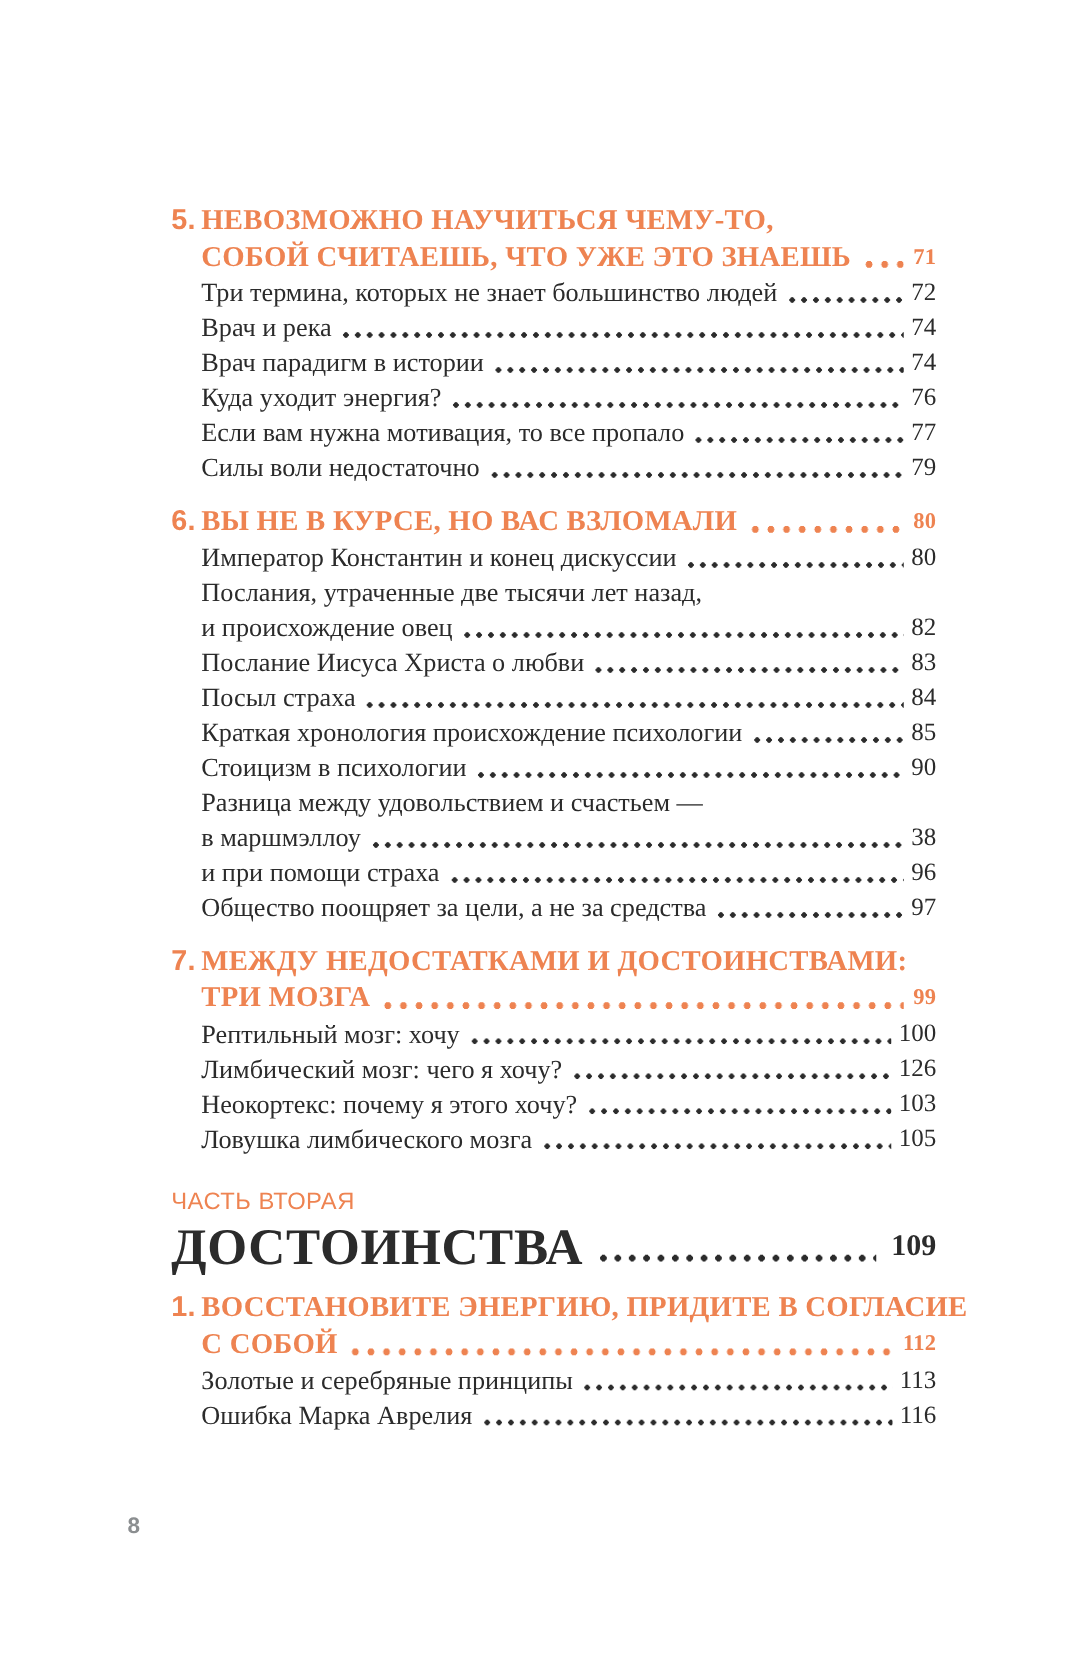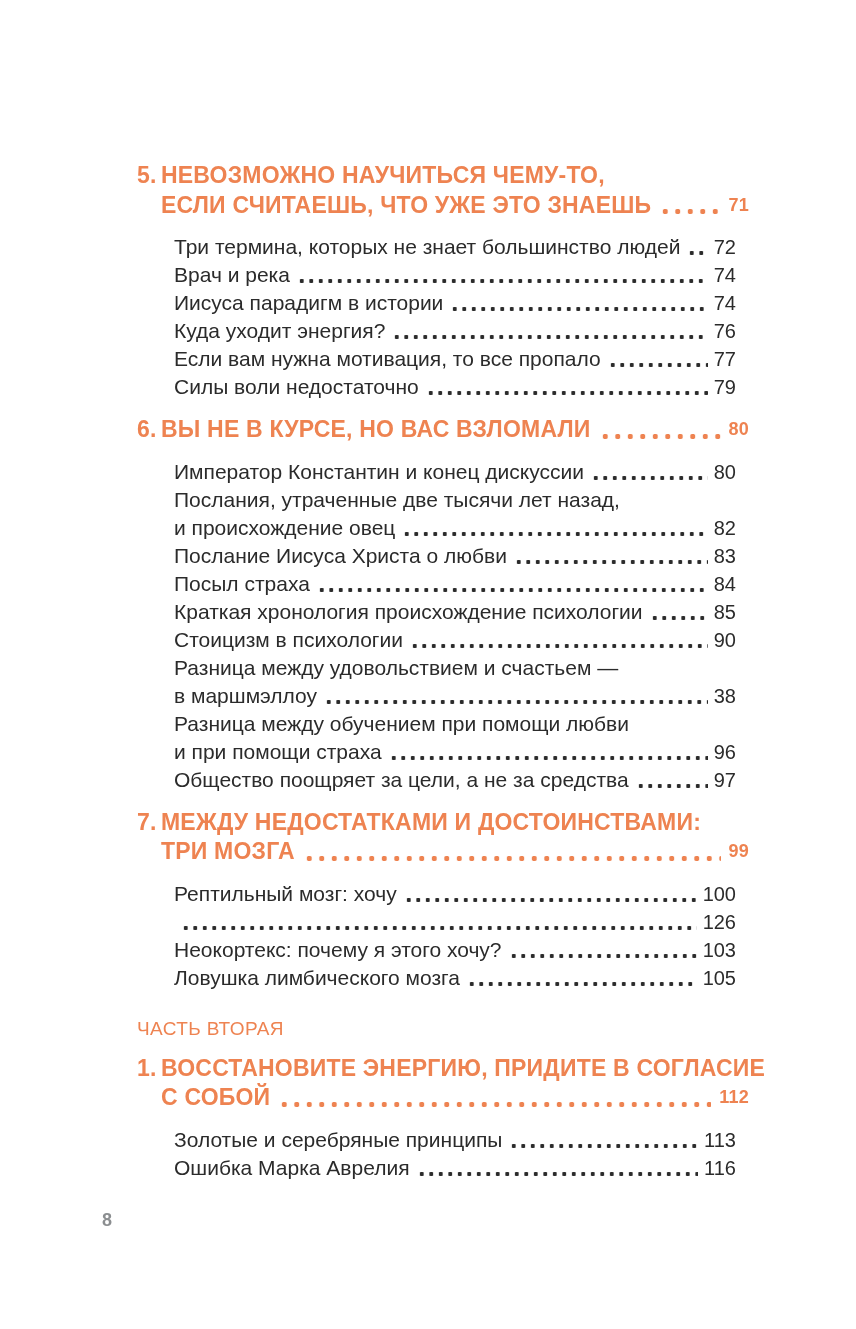--- a/index.html
+++ b/index.html
@@ -18,21 +18,21 @@
     font-family:"Liberation Sans","DejaVu Sans",sans-serif;
     color:var(--ink);
     overflow:hidden;
   }
   .toc{
     position:absolute;
     left:137px;top:161px;
     width:612px;
   }
   
-  .line{display:flex;align-items:flex-start;}
+  .line{display:flex;align-items:flex-start;font-family:Liberation Serif, serif;}
   .t{white-space:nowrap;flex:0 1 auto;min-width:0;}
   .dots{
     flex:1 1 auto;min-width:16px;
     align-self:flex-end;
     height:6px;
     margin:0 4px 5px 7px;
     background-image:radial-gradient(circle, currentColor 2.0px, transparent 2.3px);
     background-size:9.5px 6px;
     background-repeat:repeat-x;
     background-position:0 50%;
@@ -53,21 +53,21 @@
   .head-body{flex:1 1 auto;min-width:0;}
   .chapter-head .dots{
     height:7px;
     margin:0 6px 5px 8px;
     background-image:radial-gradient(circle, currentColor 2.6px, transparent 2.9px);
     background-size:12.5px 7px;
   }
   .chapter-head .pg{font-size:18px;}
 
   .entries{
-    list-style:none;margin:13px;padding:0 0 0 24px;
+    list-style:none;margin:0;padding:0 0 0 24px;
     font-size:21px;line-height:28px;
     font-weight:normal;
     color:var(--ink);
   }
   .entries .pg{font-size:20px;}
 
   
   .part{margin-top:24px;}
   .part-label{
     color:var(--accent);
@@ -103,21 +103,21 @@
 <div class="page">
   <main class="toc" id="toc-root">
       <section class="chapter">
         <div class="chapter-head">
           <span class="num">5.</span>
           <div class="head-body">
             <div class="head-line line">
               <span class="t">НЕВОЗМОЖНО НАУЧИТЬСЯ ЧЕМУ-ТО,</span>
             </div>
             <div class="head-line line">
-              <span class="t">ЕСЛИ СЧИТАЕШЬ, ЧТО УЖЕ ЭТО ЗНАЕШЬ</span>
+              <span class="t">СОБОЙ СЧИТАЕШЬ, ЧТО УЖЕ ЭТО ЗНАЕШЬ</span>
               <span class="dots"></span>
               <span class="pg">71</span>
             </div>
           </div>
         </div>
         <ul class="entries">
           <li class="entry">
             <div class="entry-line line">
               <span class="t">Три термина, которых не знает большинство людей</span>
               <span class="dots"></span>
@@ -126,21 +126,21 @@
           </li>
           <li class="entry">
             <div class="entry-line line">
               <span class="t">Врач и река</span>
               <span class="dots"></span>
               <span class="pg">74</span>
             </div>
           </li>
           <li class="entry">
             <div class="entry-line line">
-              <span class="t">Иисуса парадигм в истории</span>
+              <span class="t">Врач парадигм в истории</span>
               <span class="dots"></span>
               <span class="pg">74</span>
             </div>
           </li>
           <li class="entry">
             <div class="entry-line line">
               <span class="t">Куда уходит энергия?</span>
               <span class="dots"></span>
               <span class="pg">76</span>
             </div>
@@ -223,23 +223,20 @@
               <span class="t">Разница между удовольствием и счастьем —</span>
             </div>
             <div class="entry-line line">
               <span class="t">в маршмэллоу</span>
               <span class="dots"></span>
               <span class="pg">38</span>
             </div>
           </li>
           <li class="entry">
             <div class="entry-line line">
-              <span class="t">Разница между обучением при помощи любви</span>
-            </div>
-            <div class="entry-line line">
               <span class="t">и при помощи страха</span>
               <span class="dots"></span>
               <span class="pg">96</span>
             </div>
           </li>
           <li class="entry">
             <div class="entry-line line">
               <span class="t">Общество поощряет за цели, а не за средства</span>
               <span class="dots"></span>
               <span class="pg">97</span>
@@ -264,20 +261,21 @@
         <ul class="entries">
           <li class="entry">
             <div class="entry-line line">
               <span class="t">Рептильный мозг: хочу</span>
               <span class="dots"></span>
               <span class="pg">100</span>
             </div>
           </li>
           <li class="entry">
             <div class="entry-line line">
+              <span class="t">Лимбический мозг: чего я хочу?</span>
               <span class="dots"></span>
               <span class="pg">126</span>
             </div>
           </li>
           <li class="entry">
             <div class="entry-line line">
               <span class="t">Неокортекс: почему я этого хочу?</span>
               <span class="dots"></span>
               <span class="pg">103</span>
             </div>
@@ -286,20 +284,25 @@
             <div class="entry-line line">
               <span class="t">Ловушка лимбического мозга</span>
               <span class="dots"></span>
               <span class="pg">105</span>
             </div>
           </li>
         </ul>
       </section>
       <section class="part">
         <div class="part-label">ЧАСТЬ ВТОРАЯ</div>
+        <div class="part-line line">
+          <span class="part-title t">ДОСТОИНСТВА</span>
+          <span class="dots"></span>
+          <span class="pg">109</span>
+        </div>
       </section>
       <section class="chapter">
         <div class="chapter-head">
           <span class="num">1.</span>
           <div class="head-body">
             <div class="head-line line">
               <span class="t">ВОССТАНОВИТЕ ЭНЕРГИЮ, ПРИДИТЕ В СОГЛАСИЕ</span>
             </div>
             <div class="head-line line">
               <span class="t">С СОБОЙ</span>

